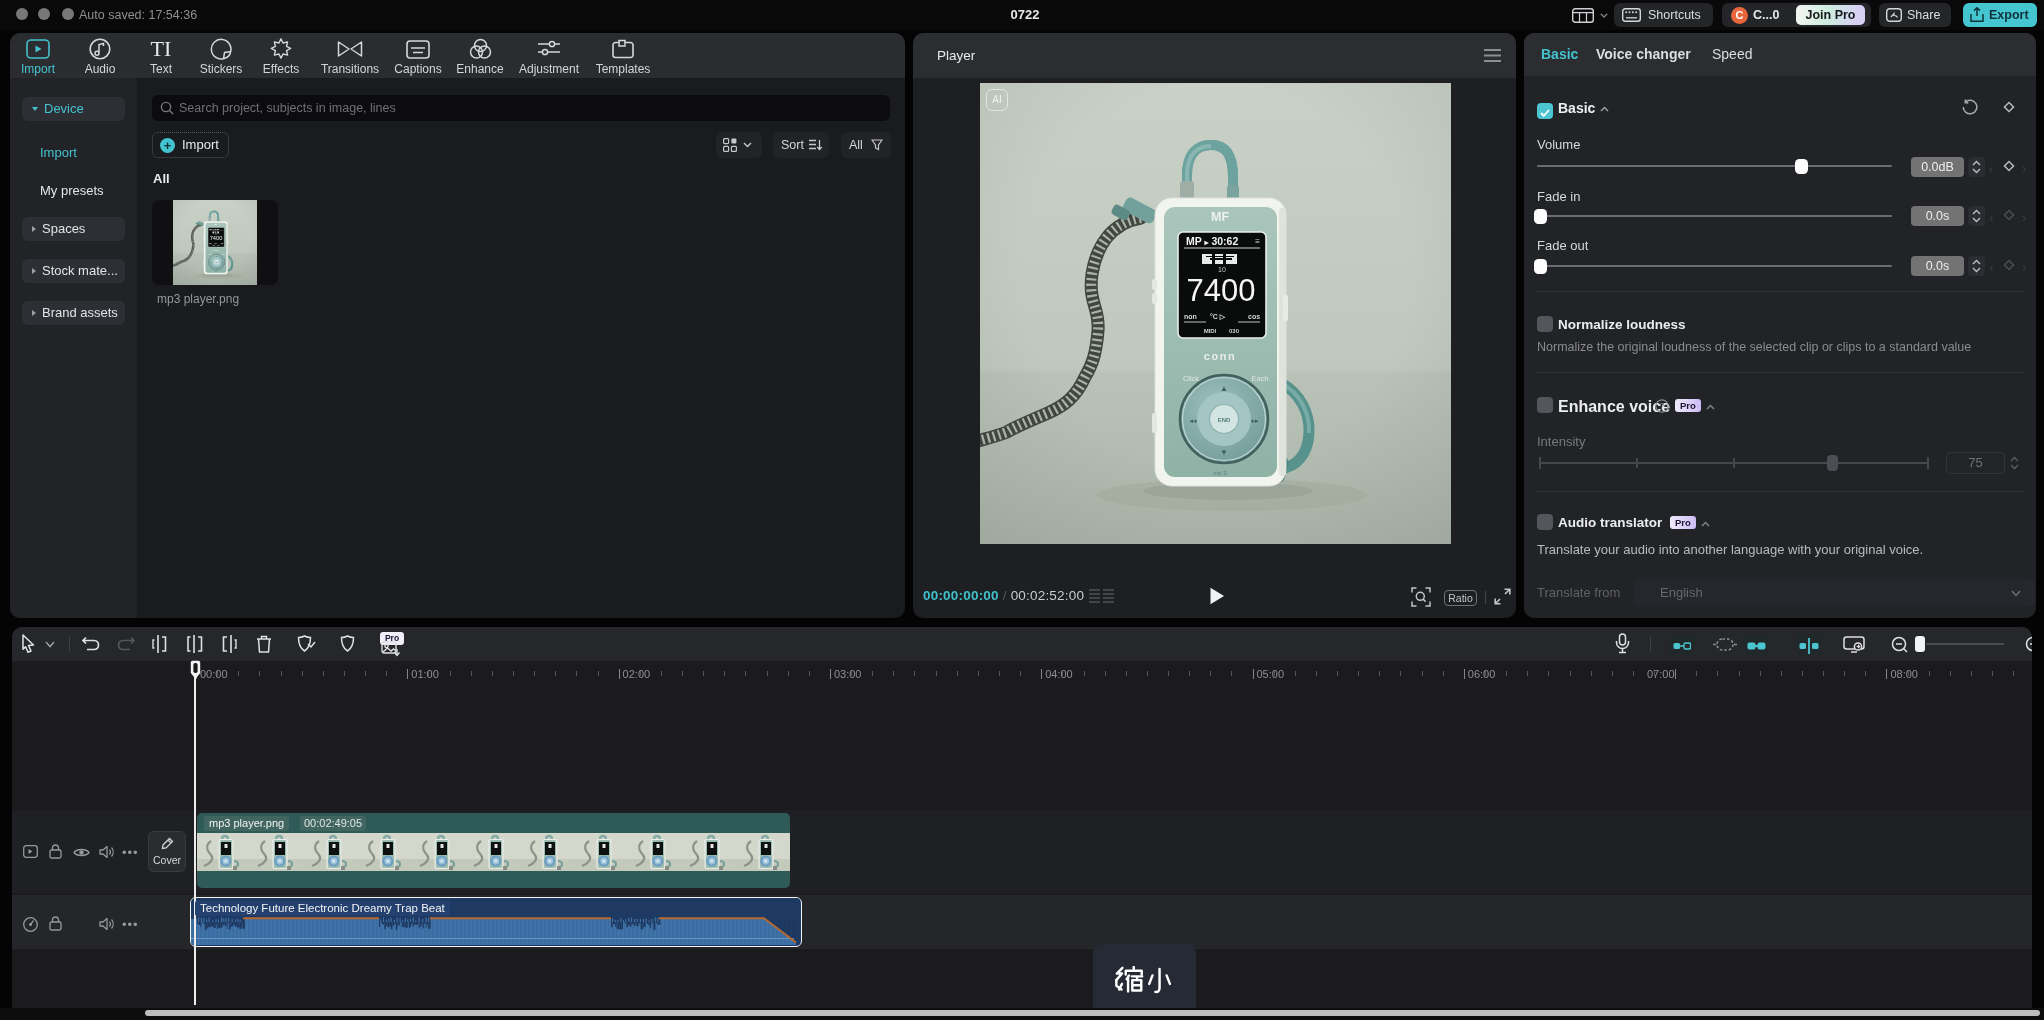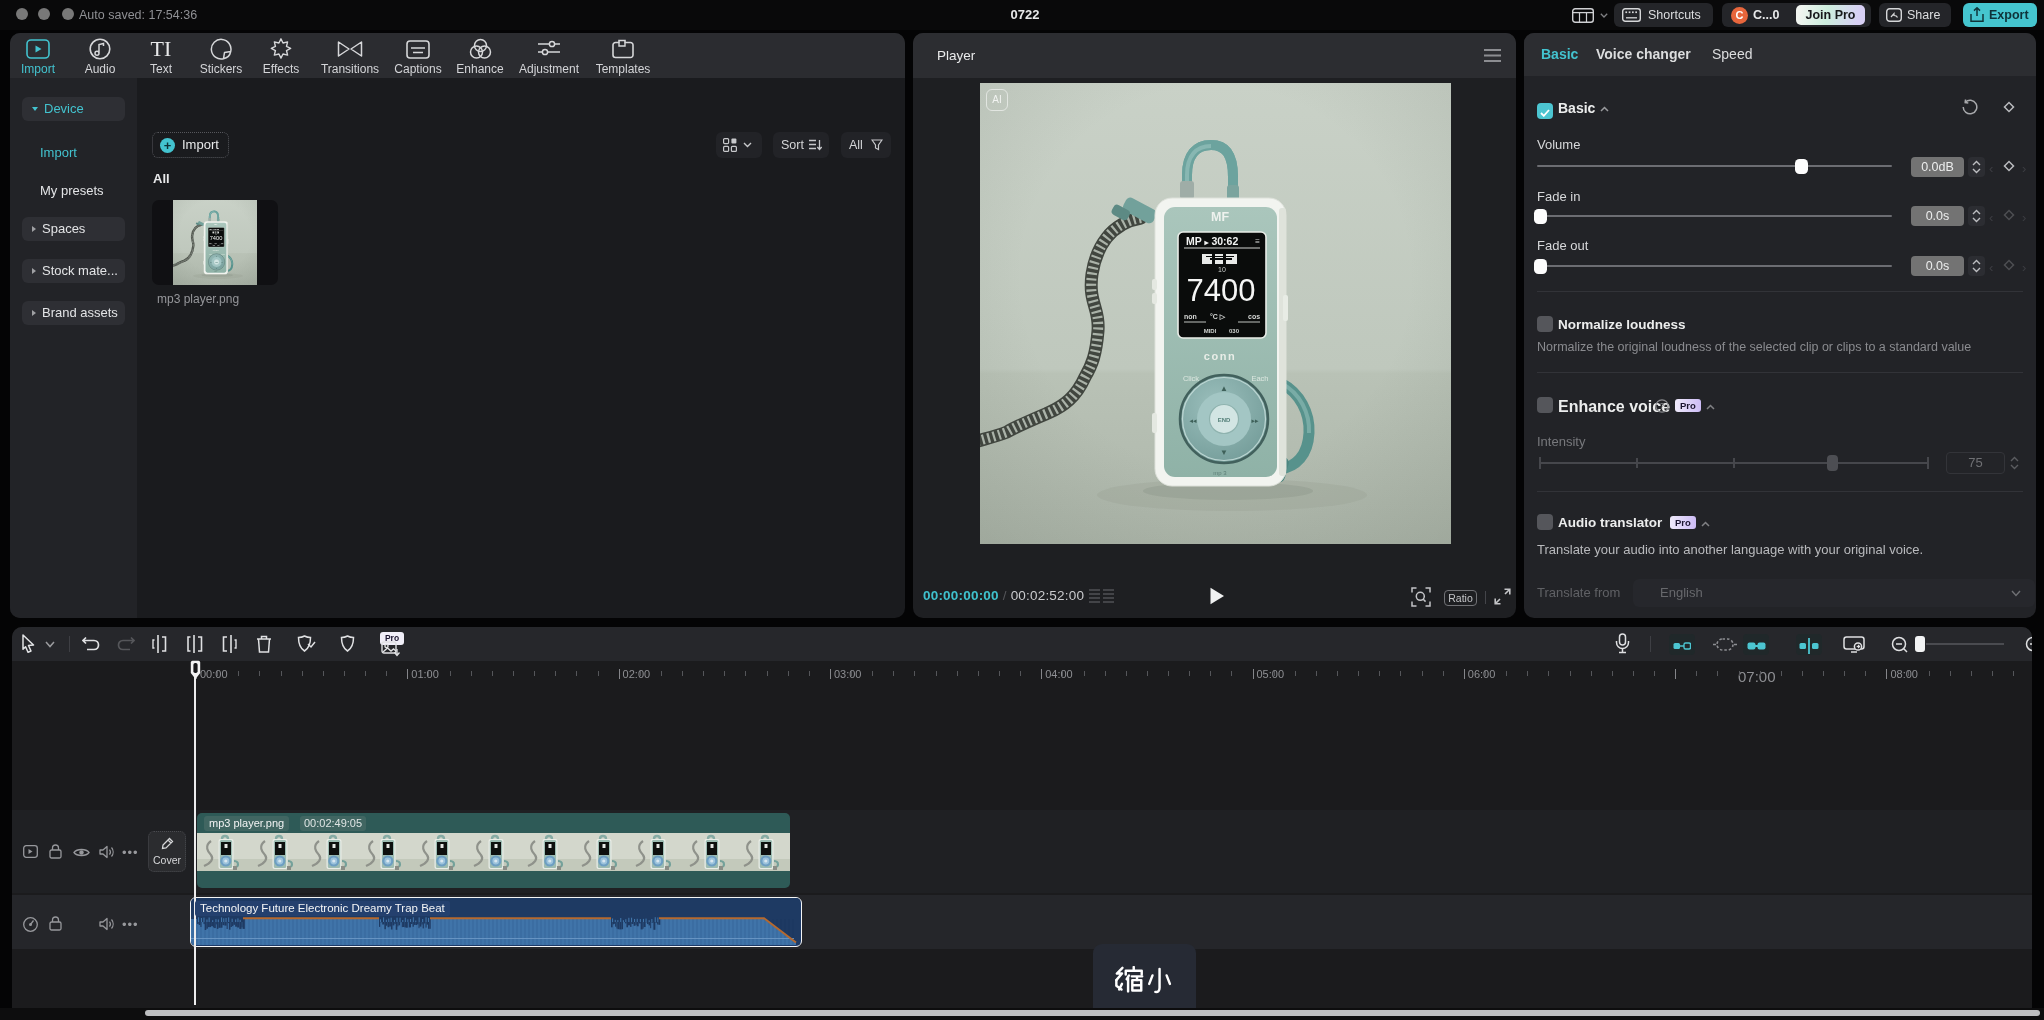--- a/index.html
+++ b/index.html
@@ -278,20 +278,27 @@
   </div>
   <div class="abs" id="lp-side" style="left:0;top:45px;width:127px;height:540px;background:#222327">
     <div class="sideitem" style="top:19px;color:#43c3cf"><span style="display:inline-block;width:0;height:0;border-top:4px solid #43c3cf;border-left:3.5px solid transparent;border-right:3.5px solid transparent;margin:0 6px 2px 10px"></span>Device</div>
     <div class="abs" style="left:30px;top:67px;color:#43c3cf;font-size:13px">Import</div>
     <div class="abs" style="left:30px;top:105px;color:#e3e4e6;font-size:13px">My presets</div>
     <div class="sideitem" style="top:139px"><span class="caret-r"></span>Spaces</div>
     <div class="sideitem" style="top:181px"><span class="caret-r"></span>Stock mate...</div>
     <div class="sideitem" style="top:223px"><span class="caret-r"></span>Brand assets</div>
   </div>
   <div class="abs" id="lp-content" style="left:127px;top:45px;width:768px;height:540px">
+    <div class="abs" style="left:15px;top:17px;width:738px;height:26px;background:#0c0c0e;border-radius:6px">
+      <svg class="abs" style="left:8px;top:6px" width="14" height="14" viewBox="0 0 14 14">
+            <circle cx="6" cy="6" r="4.6" fill="none" stroke="#77787c" stroke-width="1.4"></circle>
+            <line x1="9.5" y1="9.5" x2="13" y2="13" stroke="#77787c" stroke-width="1.4"></line>
+          </svg>
+      <div class="abs" style="left:27px;top:0;height:26px;line-height:26px;color:#707175;font-size:12.5px">Search project, subjects in image, lines</div>
+    </div>
     <div class="abs" style="left:15px;top:54px;width:77px;height:26px;border:1px dotted #56575c;border-radius:6px">
       <div class="abs" style="left:7px;top:4.5px;width:15px;height:15px;border-radius:50%;background:#43c3cf;color:#0e3238;font-size:13px;font-weight:bold;text-align:center;line-height:15px">+</div>
       <div class="abs" style="left:29px;top:0;height:24px;line-height:24px;color:#e8e9ea;font-size:13px">Import</div>
     </div>
 
     <div class="abs" style="left:579px;top:54px;width:46px;height:26px;background:#222327;border-radius:6px">
       <svg class="abs" style="left:7px;top:6px" width="14" height="14" viewBox="0 0 14 14">
             <rect x="0.6" y="0.6" width="5" height="5" rx="1" fill="none" stroke="#c7c8cb" stroke-width="1.2"></rect>
             <rect x="8.4" y="0.6" width="5" height="5" rx="1" fill="#c7c8cb"></rect>
             <rect x="0.6" y="8.4" width="5" height="5" rx="1" fill="none" stroke="#c7c8cb" stroke-width="1.2"></rect>
@@ -669,21 +676,21 @@
         <div class="abs" style="left:1472.9px;top:10px;width:1px;height:5px;background:#55565a"></div>
         <div class="abs" style="left:1494.1px;top:10px;width:1px;height:5px;background:#55565a"></div>
         <div class="abs" style="left:1515.2px;top:10px;width:1px;height:5px;background:#55565a"></div>
         <div class="abs" style="left:1536.3px;top:10px;width:1px;height:5px;background:#55565a"></div>
         <div class="abs" style="left:1557.5px;top:10px;width:1px;height:5px;background:#55565a"></div>
         <div class="abs" style="left:1578.6px;top:10px;width:1px;height:5px;background:#55565a"></div>
         <div class="abs" style="left:1599.7px;top:10px;width:1px;height:5px;background:#55565a"></div>
         <div class="abs" style="left:1620.8px;top:10px;width:1px;height:5px;background:#55565a"></div>
         <div class="abs" style="left:1642.0px;top:10px;width:1px;height:5px;background:#55565a"></div>
         <div class="abs" style="left:1663.1px;top:8px;width:1px;height:10px;background:#85868a"></div>
-        <div class="abs" style="left:1726px;top:7px;color:#8e8f93;font-size:15px">07:00</div>
+        <div class="abs" style="left:1635px;top:7px;color:#8e8f93;font-size:11px">07:00</div>
         <div class="abs" style="left:1684.2px;top:10px;width:1px;height:5px;background:#55565a"></div>
         <div class="abs" style="left:1705.4px;top:10px;width:1px;height:5px;background:#55565a"></div>
         <div class="abs" style="left:1726.5px;top:10px;width:1px;height:5px;background:#55565a"></div>
         <div class="abs" style="left:1747.6px;top:10px;width:1px;height:5px;background:#55565a"></div>
         <div class="abs" style="left:1768.8px;top:10px;width:1px;height:5px;background:#55565a"></div>
         <div class="abs" style="left:1789.9px;top:10px;width:1px;height:5px;background:#55565a"></div>
         <div class="abs" style="left:1811.0px;top:10px;width:1px;height:5px;background:#55565a"></div>
         <div class="abs" style="left:1832.1px;top:10px;width:1px;height:5px;background:#55565a"></div>
         <div class="abs" style="left:1853.3px;top:10px;width:1px;height:5px;background:#55565a"></div>
         <div class="abs" style="left:1874.4px;top:8px;width:1px;height:10px;background:#85868a"></div>

